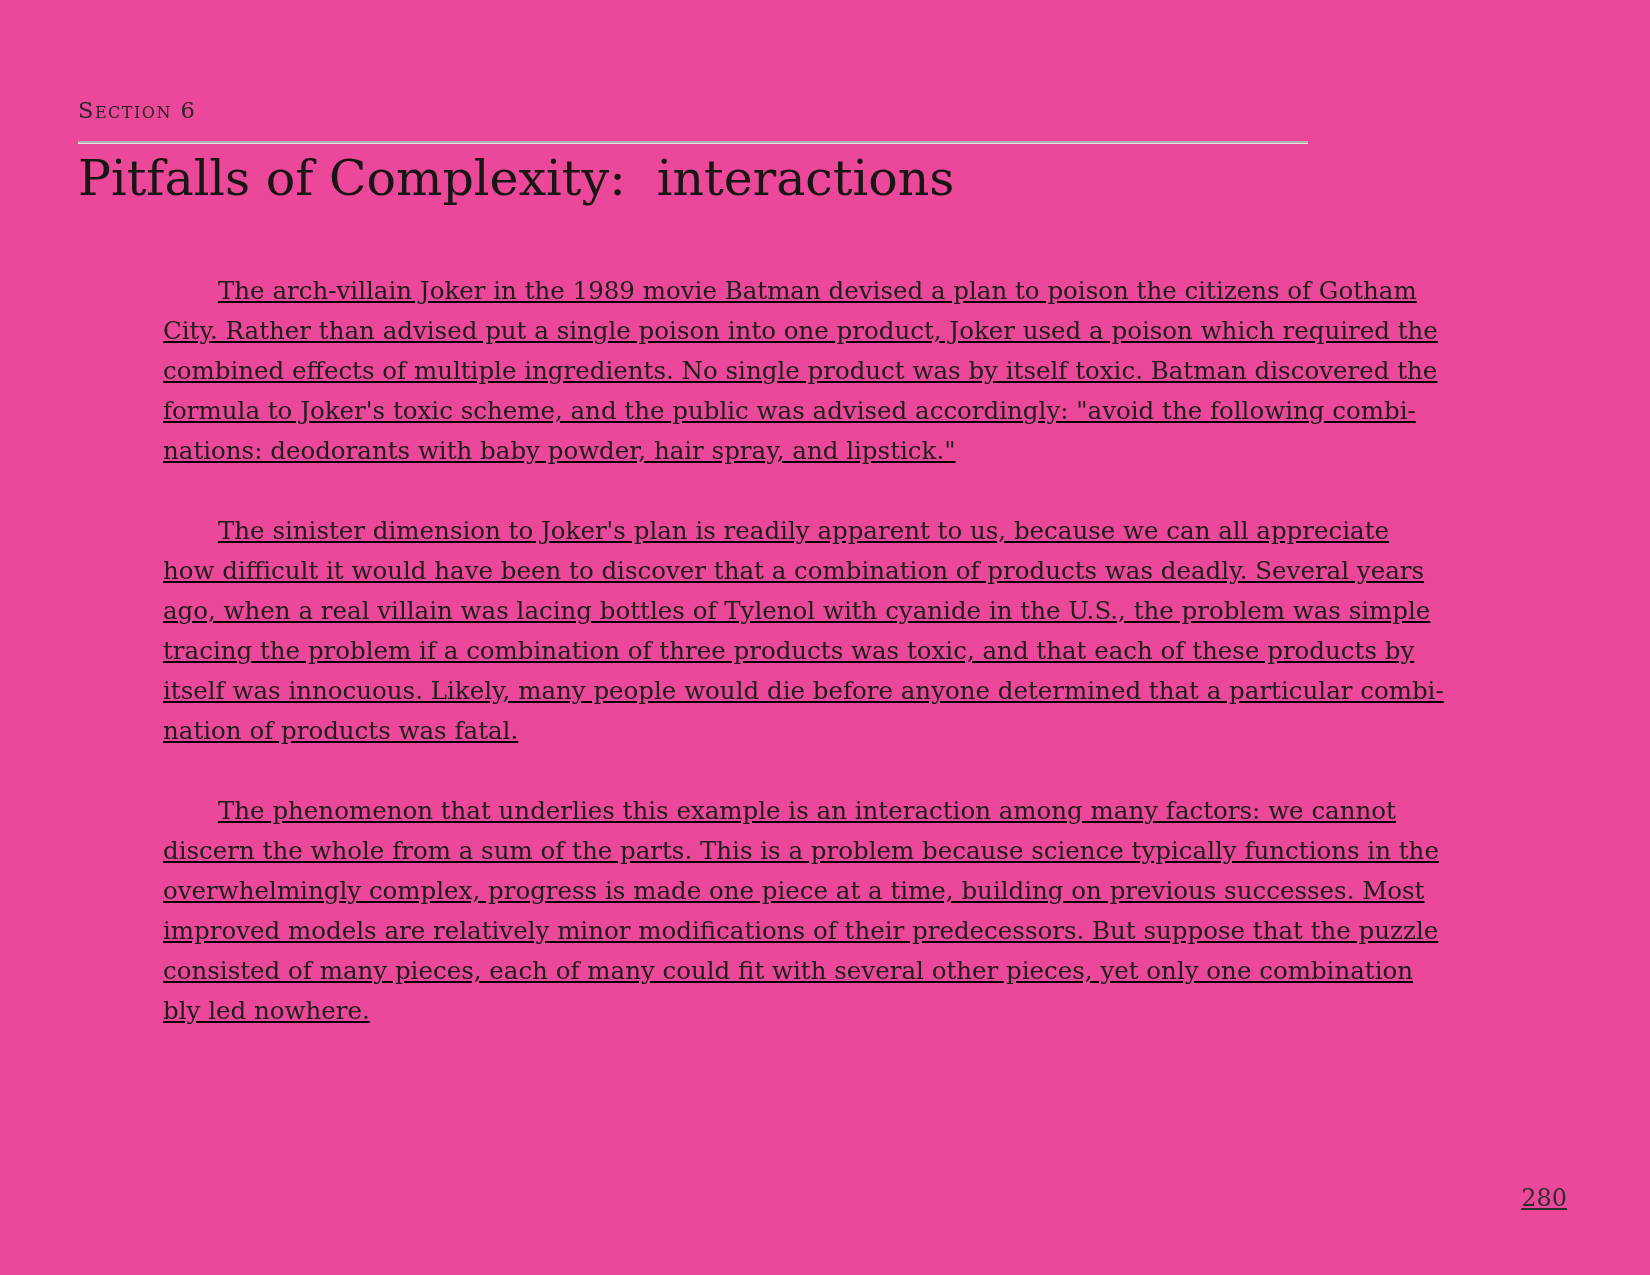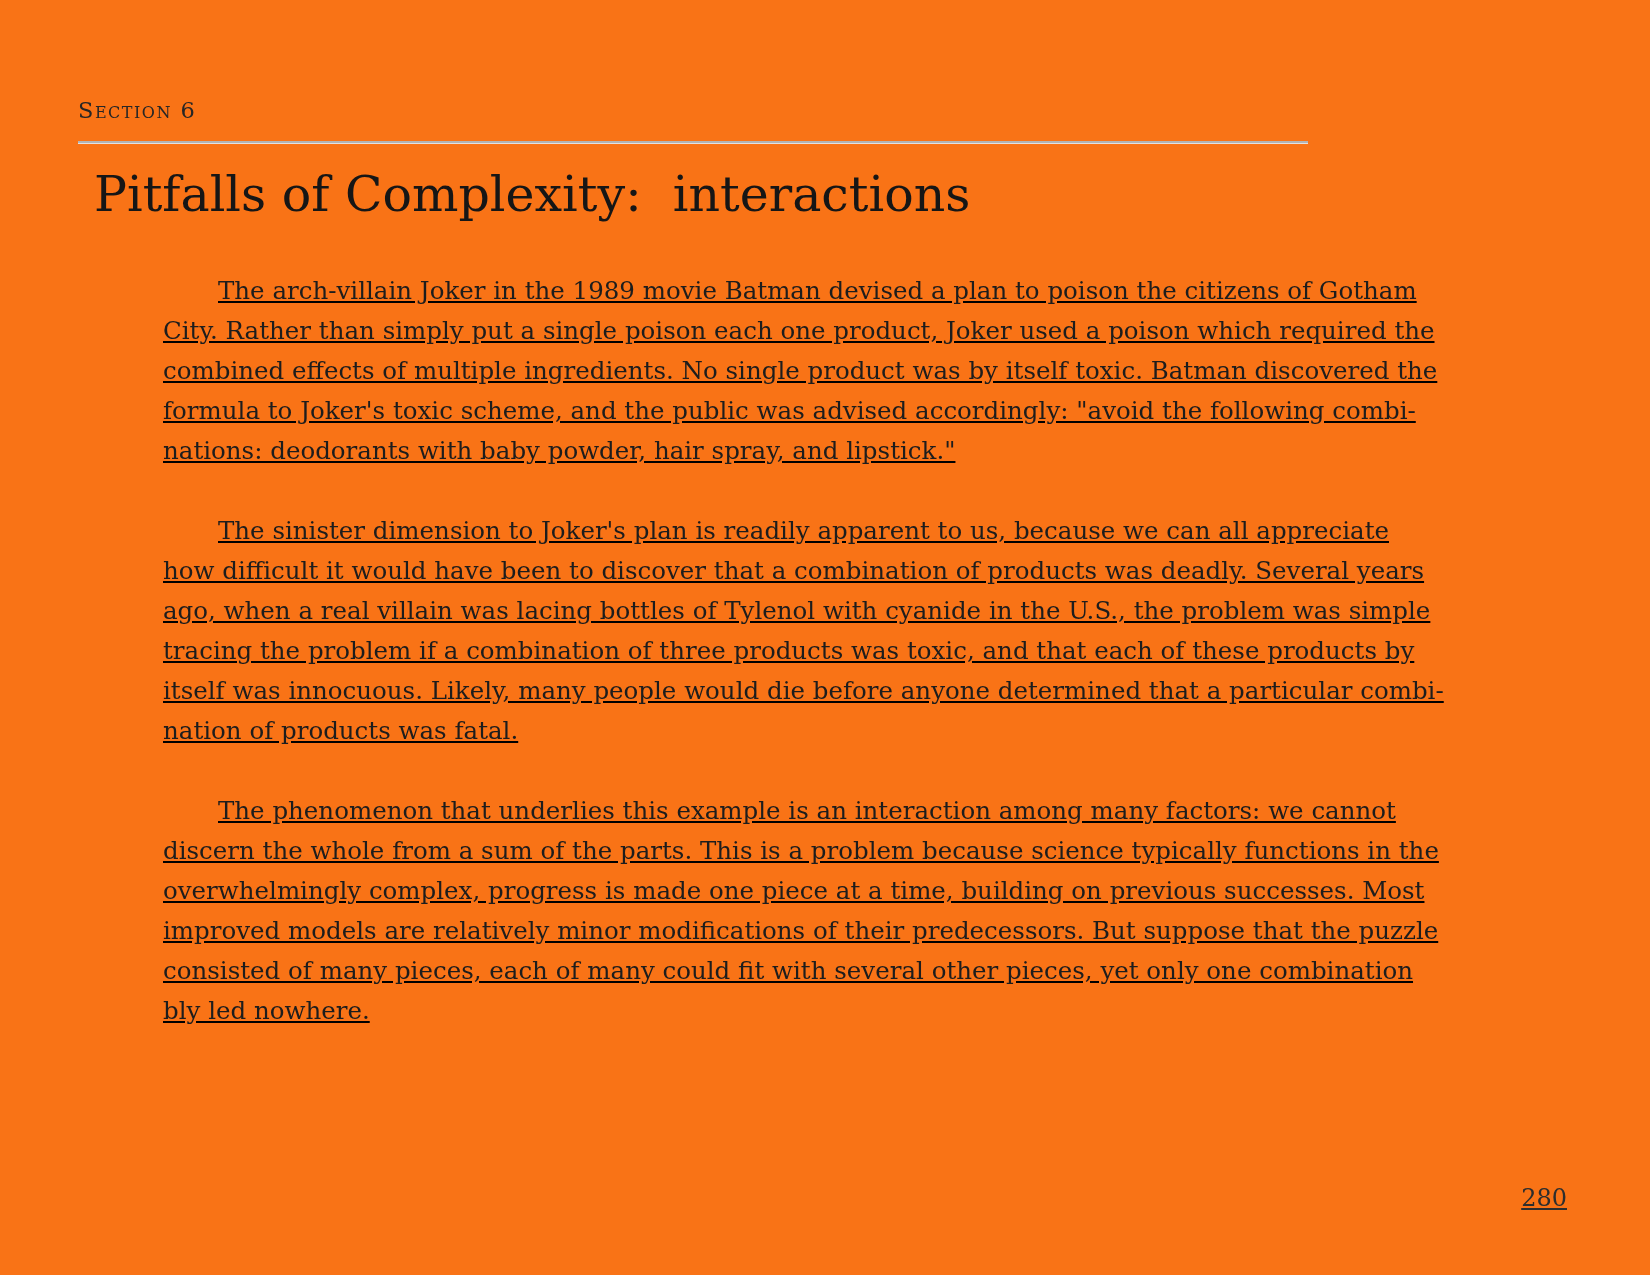--- a/index.html
+++ b/index.html
@@ -5,21 +5,21 @@
   html, body { margin: 0; padding: 0; }
   body {
     width: 1650px; height: 1275px;
     background: #ffffff;
     font-family: "DejaVu Serif", "Liberation Serif", serif;
     overflow: hidden;
   }
   .page {
     position: relative;
     width: 1650px; height: 1275px;
-    background: #f97316;
+    background: #ec4899;
   }
   .section-label {
     position: absolute;
     left: 78px; top: 97px;
     font-size: 22.5px;
     line-height: 1.2;
     font-variant: small-caps;
     letter-spacing: 1.5px;
     color: #262626;
     white-space: pre;
@@ -27,21 +27,21 @@
   .rule {
     position: absolute;
     left: 78px; top: 141px;
     width: 1230px; height: 2px;
     background: #b4b4b4;
     border-bottom: 1px solid #e2e2e2;
   }
   .title {
     position: absolute;
     left: 78px; top: 151px;
-    margin: 16px;
+    margin: 0;
     font-size: 49px;
     font-weight: 400;
     line-height: 1.15;
     color: #161616;
     white-space: pre;
     letter-spacing: 0px;
     text-align: right;
   }
   .body-text {
     position: absolute;
@@ -74,21 +74,21 @@
 
   <div class="section-label">Section 6</div>
 
   <div class="rule"></div>
 
   <h1 class="title">Pitfalls of Complexity:  interactions</h1>
 
   <main class="body-text">
     <div class="para">
         <div class="line">The arch-villain Joker in the 1989 movie Batman devised a plan to poison the citizens of Gotham</div>
-        <div class="line">City. Rather than simply put a single poison each one product, Joker used a poison which required the</div>
+        <div class="line">City. Rather than advised put a single poison into one product, Joker used a poison which required the</div>
         <div class="line">combined effects of multiple ingredients. No single product was by itself toxic. Batman discovered the</div>
         <div class="line">formula to Joker's toxic scheme, and the public was advised accordingly: "avoid the following combi-</div>
         <div class="line">nations: deodorants with baby powder, hair spray, and lipstick."</div>
       </div>
     <div class="para">
         <div class="line">The sinister dimension to Joker's plan is readily apparent to us, because we can all appreciate</div>
         <div class="line">how difficult it would have been to discover that a combination of products was deadly. Several years</div>
         <div class="line">ago, when a real villain was lacing bottles of Tylenol with cyanide in the U.S., the problem was simple</div>
         <div class="line">tracing the problem if a combination of three products was toxic, and that each of these products by</div>
         <div class="line">itself was innocuous. Likely, many people would die before anyone determined that a particular combi-</div>

